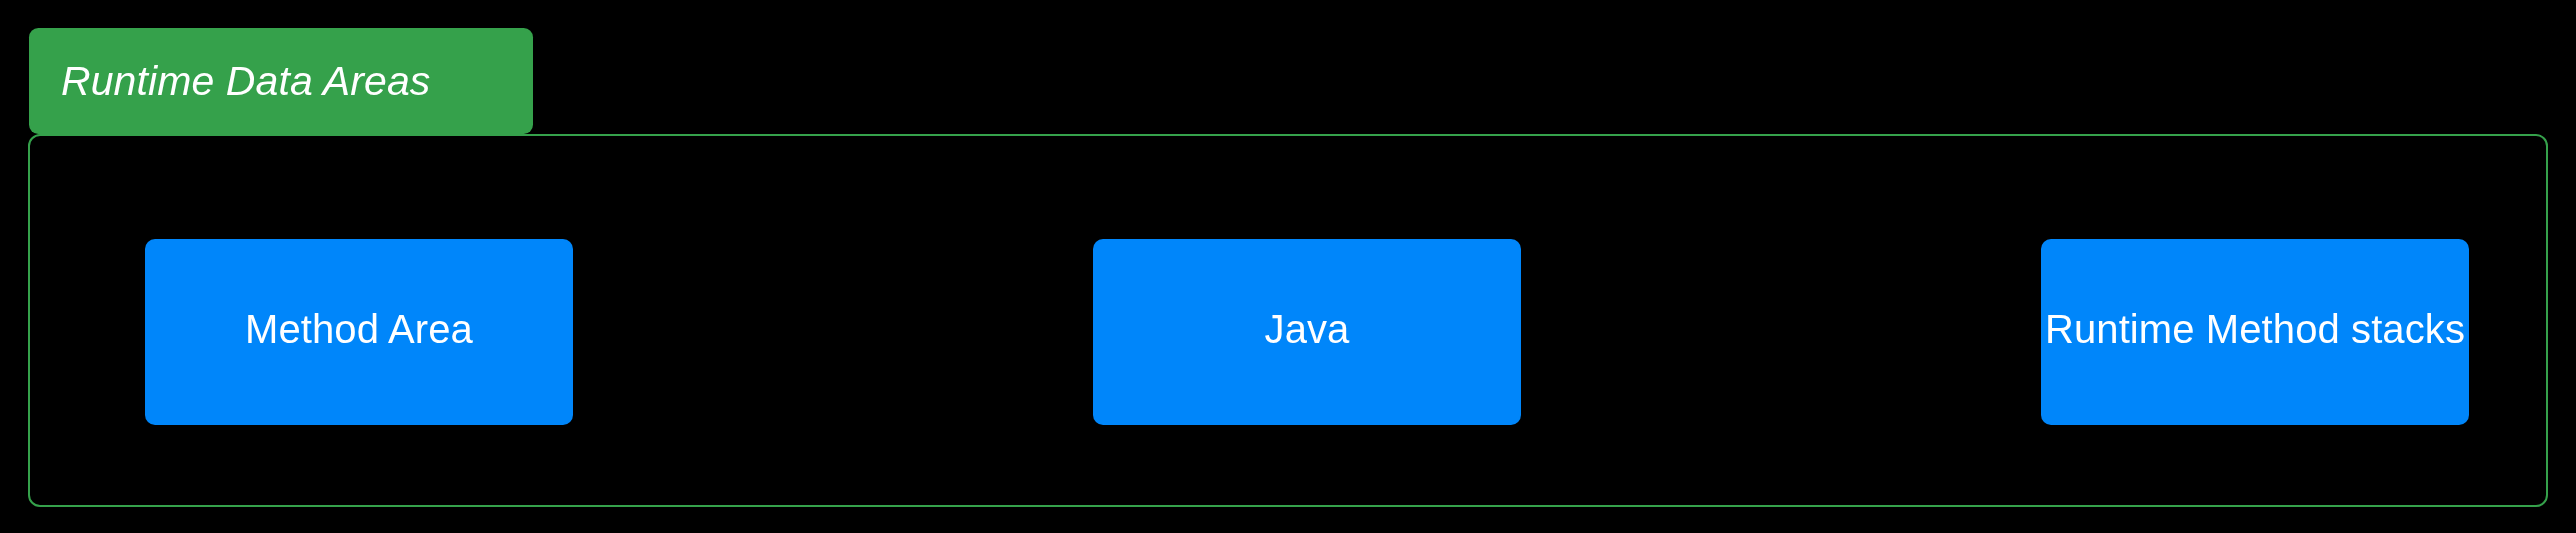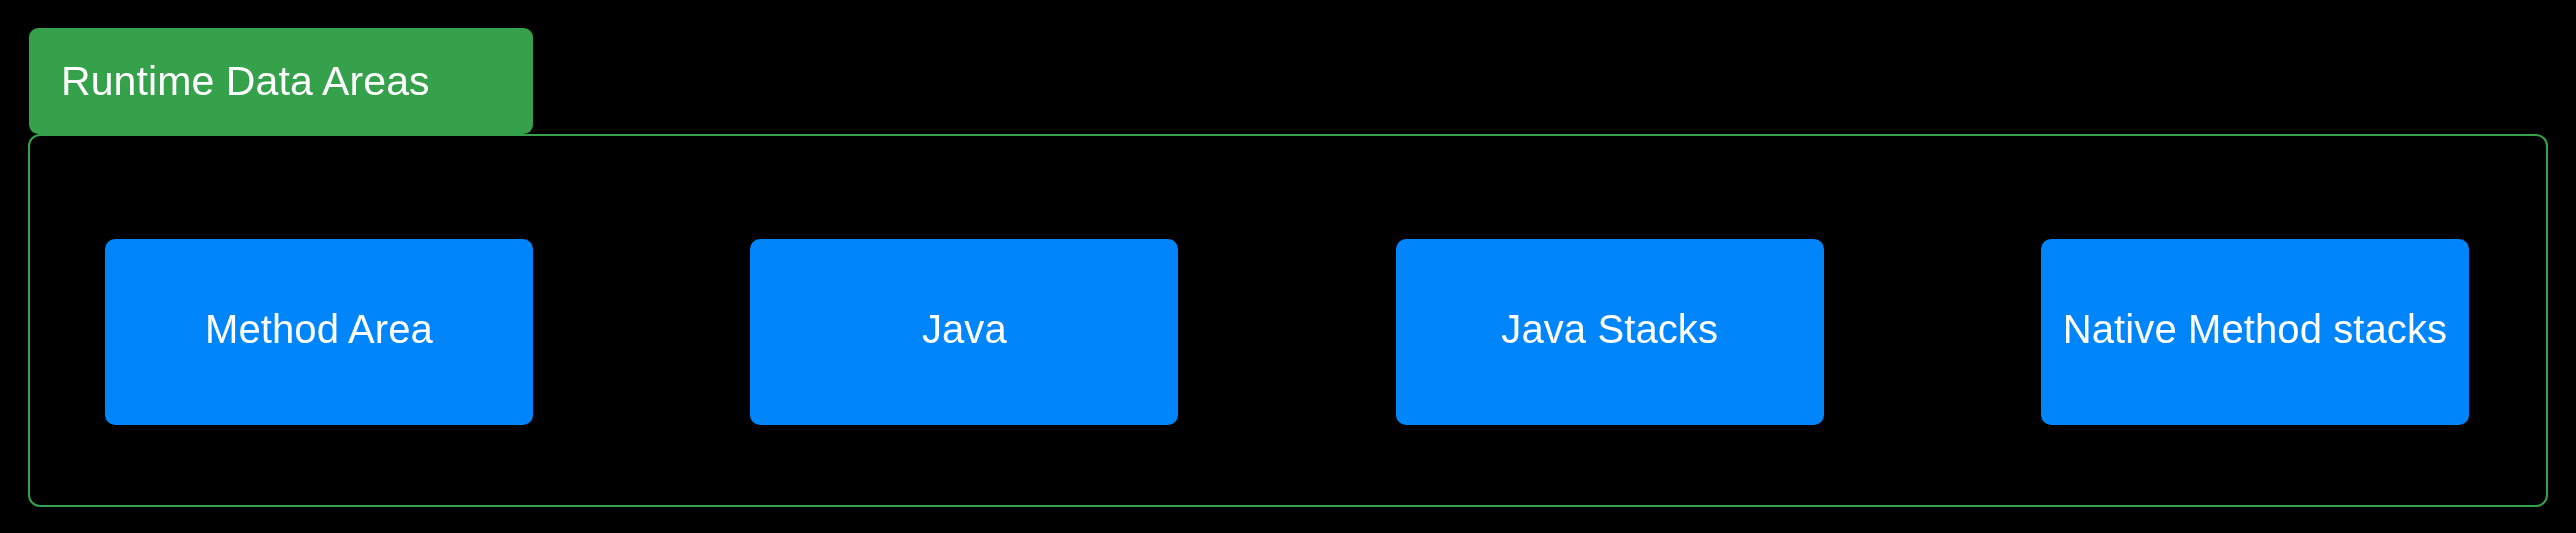--- a/index.html
+++ b/index.html
@@ -27,20 +27,21 @@
     left: 29px;
     top: 28px;
     width: 504px;
     height: 106px;
     background: #35A14B;
     border-radius: 9.3px;
     box-sizing: border-box;
     display: flex;
     align-items: center;
     z-index: 3;
+    font-style: italic;
   }
   .group-label-text {
     color: #FFFFFF;
     font-size: 41px;
     line-height: 1;
     font-weight: 400;
     padding-left: 32px;
     letter-spacing: 0.1px;
     white-space: nowrap;
   }
@@ -76,20 +77,21 @@
   .node {
     width: 428px;
     height: 186px;
     background: #0086FA;
     border-radius: 10px;
     box-sizing: border-box;
     display: flex;
     align-items: center;
     justify-content: center;
     flex: 0 0 auto;
+    margin-left: 40px;
   }
 
   .node-text {
     color: #FFFFFF;
     font-size: 40px;
     line-height: 1;
     font-weight: 400;
     white-space: nowrap;
     letter-spacing: 0.1px;
     position: relative;
@@ -110,25 +112,22 @@
   <div class="node-row">
 
     <div class="node">
       <span class="node-text">Method Area</span>
     </div>
 
     <div class="node">
       <span class="node-text">Java</span>
     </div>
 
-    <div class="node">
-      <span class="node-text">Java Stacks</span>
-    </div>
 
 
     <div class="node">
-      <span class="node-text">Native Method stacks</span>
+      <span class="node-text">Runtime Method stacks</span>
     </div>
 
   </div>
 
 </div>
 
 
 </body></html>

